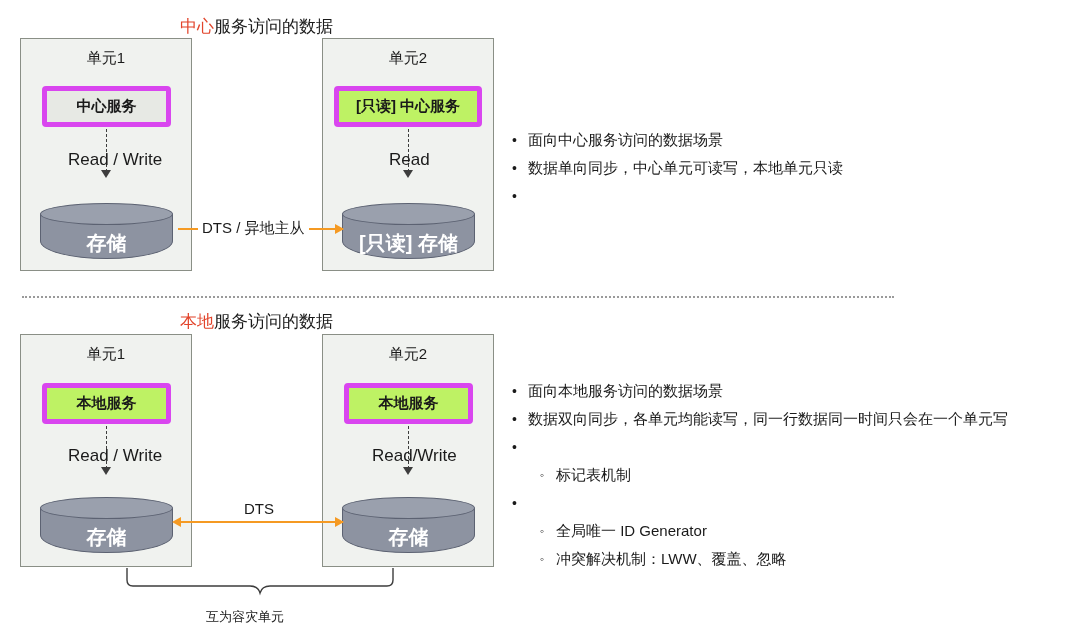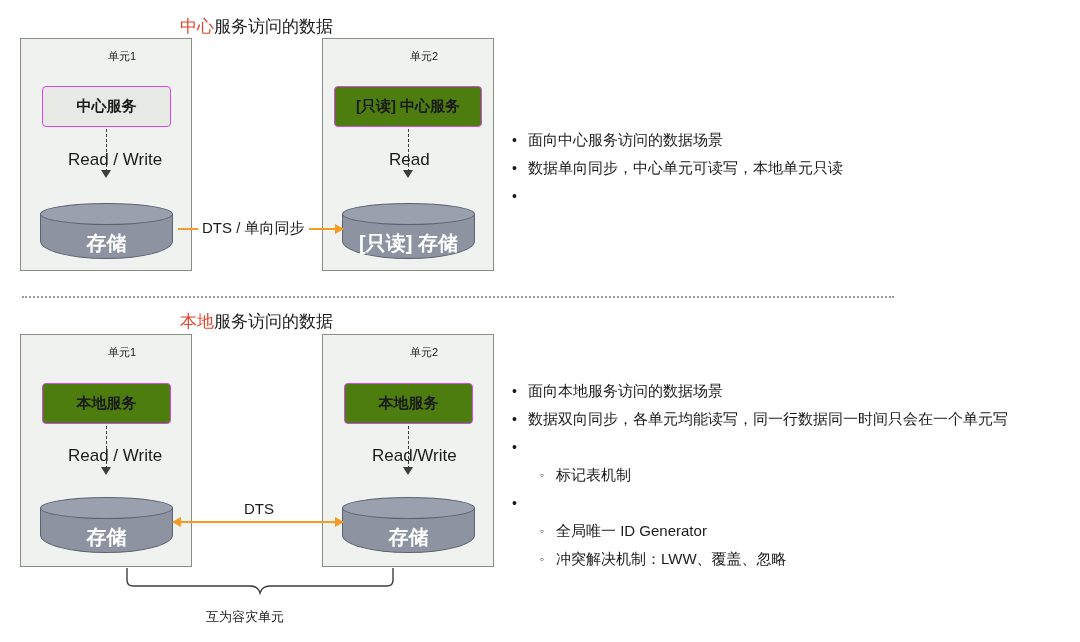--- a/index.html
+++ b/index.html
@@ -30,41 +30,40 @@
     background: #f0f2ef;
     border: 1px solid #8a8f86;
     box-sizing: border-box;
   }
   .unit-label {
     position: absolute;
     top: 10px;
     left: 0;
     width: 100%;
     text-align: center;
-    font-size: 11px;
-    color: #1a1a1a;
-    margin-left: 16px;
+    font-size: 15px;
+    color: #1a1a1a;
   }
 
   
   .svc-box {
     position: absolute;
     background: #e7e9e4;
-    border: 1px solid #d946ef;
+    border: 5px solid #d946ef;
     border-radius: 4px;
     box-sizing: border-box;
     display: flex;
     align-items: center;
     justify-content: center;
     font-size: 15px;
     font-weight: bold;
     color: #1a1a1a;
     white-space: nowrap;
   }
-  .svc-box.light { background: #4d7c0f; }
+  .svc-box.light { background: #bef264; }
 
   
   .vline {
     position: absolute;
     width: 0;
     border-left: 1px solid #3d3d3d;
   }
   .vline.dashed { border-left: 1px dashed #3d3d3d; }
   .arrowhead-down {
     position: absolute;
@@ -206,21 +205,21 @@
 <div class="arrowhead-down" style="left:403px; top:170px;"></div>
 <div class="rw-label" style="left:389px; top:150px;">Read</div>
 <div class="cyl" style="left:342px; top:203px; width:133px; height:56px;">
   <div class="body" style="top:11px; width:133px; height:45px;"></div>
   <div class="top" style="width:133px; height:22px;"></div>
   <div class="cap-text" style="top:27px;">[只读] 存储</div>
 </div>
 
 <div class="hline" style="left:178px; top:228px; width:165px;"></div>
 <div class="arrowhead-right" style="left:335px; top:224px;"></div>
-<div class="dts-label" style="left:198px; top:219px;">DTS / 单向同步</div>
+<div class="dts-label" style="left:198px; top:219px;">DTS / 异地主从</div>
 
 <div class="bullets" style="left:512px; top:126px;">
   <div class="bullet-row">
     <span class="dot">•</span>
     <span>面向中心服务访问的数据场景</span>
   </div>
   <div class="bullet-row">
     <span class="dot">•</span>
     <span>数据单向同步，中心单元可读写，本地单元只读</span>
   </div>

